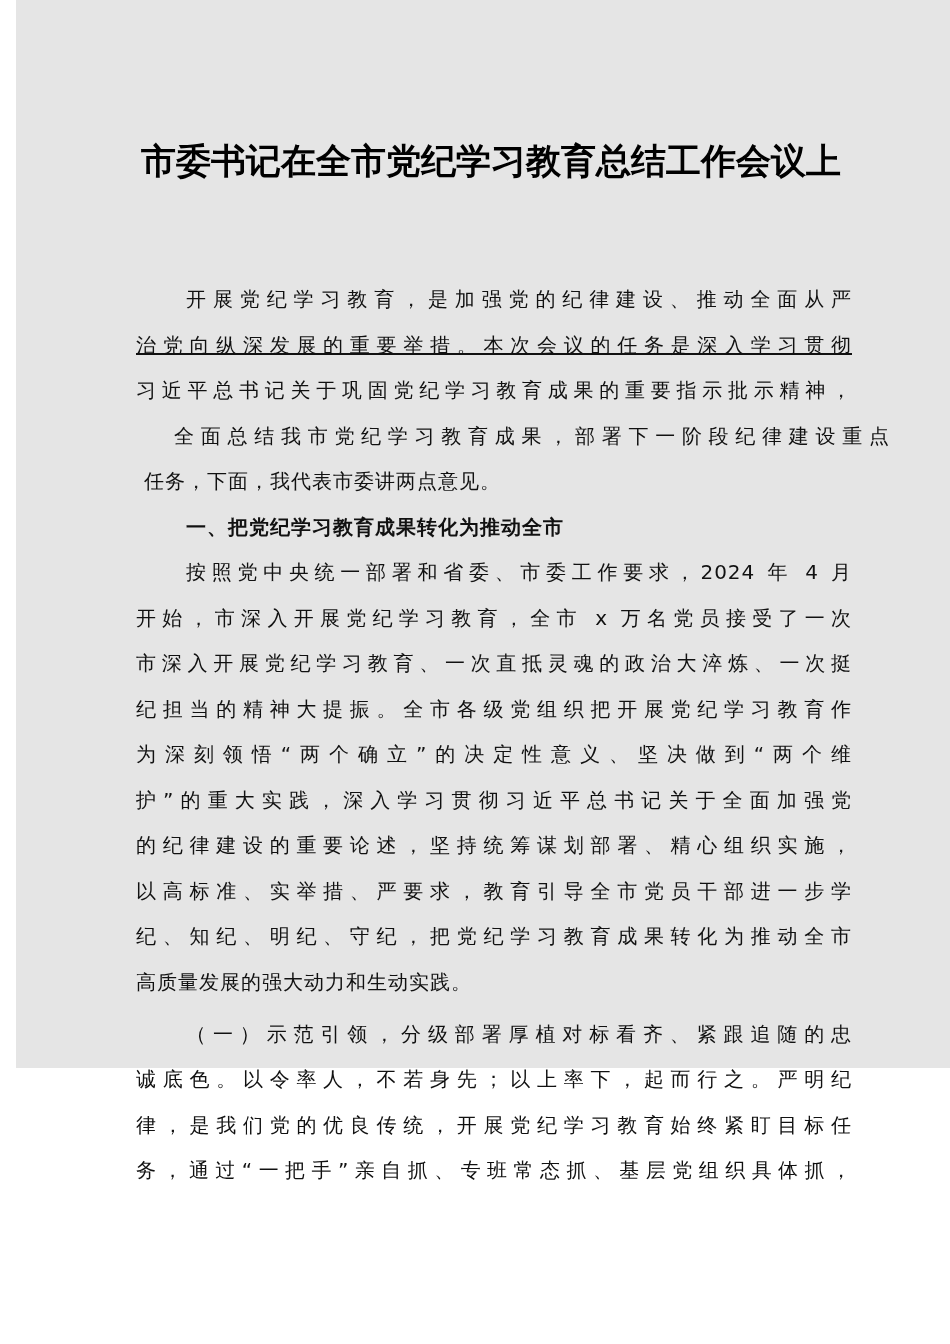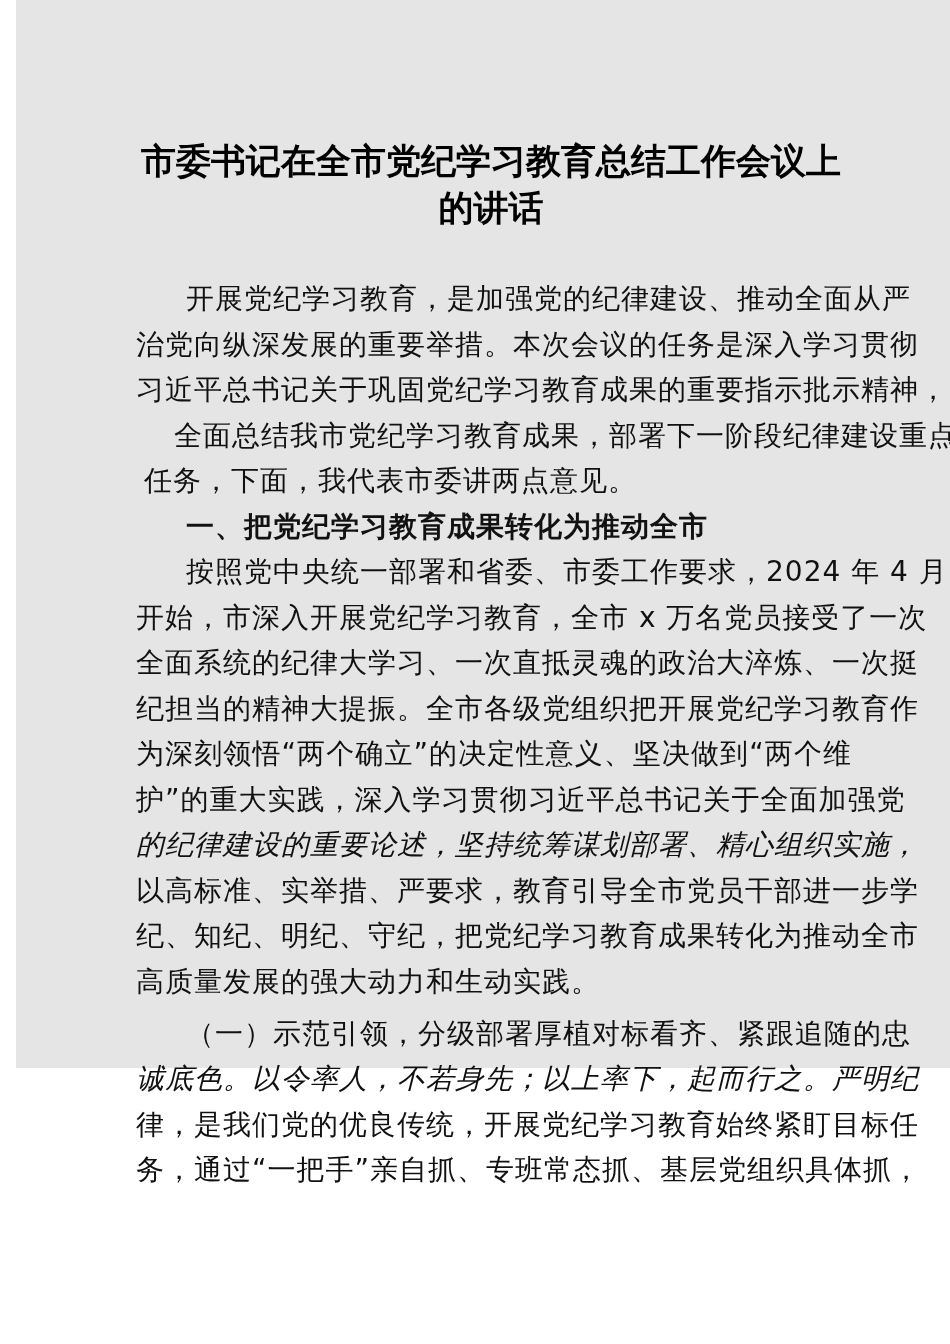--- a/index.html
+++ b/index.html
@@ -6,50 +6,49 @@
   body { width: 950px; height: 1344px; position: relative; overflow: hidden; }
   .page { position: absolute; left: 16px; top: 0; width: 950px; height: 1068px; background: #e5e5e5; }
   .title {
     position: absolute; left: 100px; width: 750px; text-align: center;
     font-family: "DejaVu Serif", "Liberation Serif", serif; font-weight: bold;
     font-size: 35px; color: #000; line-height: 47px; top: 137px; letter-spacing: 0px;
   }
   .line {
     position: absolute; left: 120px; width: 716px; height: 46px;
     font-family: "DejaVu Sans", "Liberation Sans", sans-serif;
-    font-size: 28px; color: #111; line-height: 46px; white-space: nowrap;
+    font-size: 20px; color: #111; line-height: 46px; white-space: nowrap;
     text-align: justify; text-align-last: justify; letter-spacing: 1px;
   }
   .line.last { text-align-last: left; }
   .line.indent { left: 170px; width: 666px; }
   .heading { font-weight: bold; text-align-last: left; }
 </style>
 </head>
 <body>
 
 <div class="page">
   <div class="title">
     <div>市委书记在全市党纪学习教育总结工作会议上</div>
-    <div>的讲话</div>
   </div>
   <div id="body-lines">
       <div class="line indent" style="top: 276px;">开展党纪学习教育，是加强党的纪律建设、推动全面从严</div>
-      <div class="line" style="top: 321.5px;">治党向纵深发展的重要举措。本次会议的任务是深入学习贯彻</div>
+      <div class="line" style="top: 321.5px; text-decoration: underline;">治党向纵深发展的重要举措。本次会议的任务是深入学习贯彻</div>
       <div class="line" style="top: 367px;">习近平总书记关于巩固党纪学习教育成果的重要指示批示精神，</div>
       <div class="line" style="top: 412.5px; margin-left: 38px;">全面总结我市党纪学习教育成果，部署下一阶段纪律建设重点</div>
       <div class="line last" style="top: 458px; margin-left: 8px;">任务，下面，我代表市委讲两点意见。</div>
       <div class="line indent heading" style="top: 503.5px;">一、把党纪学习教育成果转化为推动全市</div>
       <div class="line indent" style="top: 549px;">按照党中央统一部署和省委、市委工作要求，2024 年 4 月</div>
       <div class="line" style="top: 594.5px;">开始，市深入开展党纪学习教育，全市 x 万名党员接受了一次</div>
-      <div class="line" style="top: 640px;">全面系统的纪律大学习、一次直抵灵魂的政治大淬炼、一次挺</div>
+      <div class="line" style="top: 640px;">市深入开展党纪学习教育、一次直抵灵魂的政治大淬炼、一次挺</div>
       <div class="line" style="top: 685.5px;">纪担当的精神大提振。全市各级党组织把开展党纪学习教育作</div>
       <div class="line" style="top: 731px;">为深刻领悟“两个确立”的决定性意义、坚决做到“两个维</div>
       <div class="line" style="top: 776.5px;">护”的重大实践，深入学习贯彻习近平总书记关于全面加强党</div>
-      <div class="line" style="top: 822px; font-style: italic;">的纪律建设的重要论述，坚持统筹谋划部署、精心组织实施，</div>
+      <div class="line" style="top: 822px;">的纪律建设的重要论述，坚持统筹谋划部署、精心组织实施，</div>
       <div class="line" style="top: 867.5px;">以高标准、实举措、严要求，教育引导全市党员干部进一步学</div>
       <div class="line" style="top: 913px;">纪、知纪、明纪、守纪，把党纪学习教育成果转化为推动全市</div>
       <div class="line last" style="top: 958.5px;">高质量发展的强大动力和生动实践。</div>
       <div class="line indent" style="top: 1010.5px;">（一）示范引领，分级部署厚植对标看齐、紧跟追随的忠</div>
-      <div class="line" style="top: 1056px; font-style: italic;">诚底色。以令率人，不若身先；以上率下，起而行之。严明纪</div>
+      <div class="line" style="top: 1056px;">诚底色。以令率人，不若身先；以上率下，起而行之。严明纪</div>
       <div class="line" style="top: 1101.5px;">律，是我们党的优良传统，开展党纪学习教育始终紧盯目标任</div>
       <div class="line" style="top: 1147px;">务，通过“一把手”亲自抓、专班常态抓、基层党组织具体抓，</div>
     </div>
 </div>
 
 </body></html>

